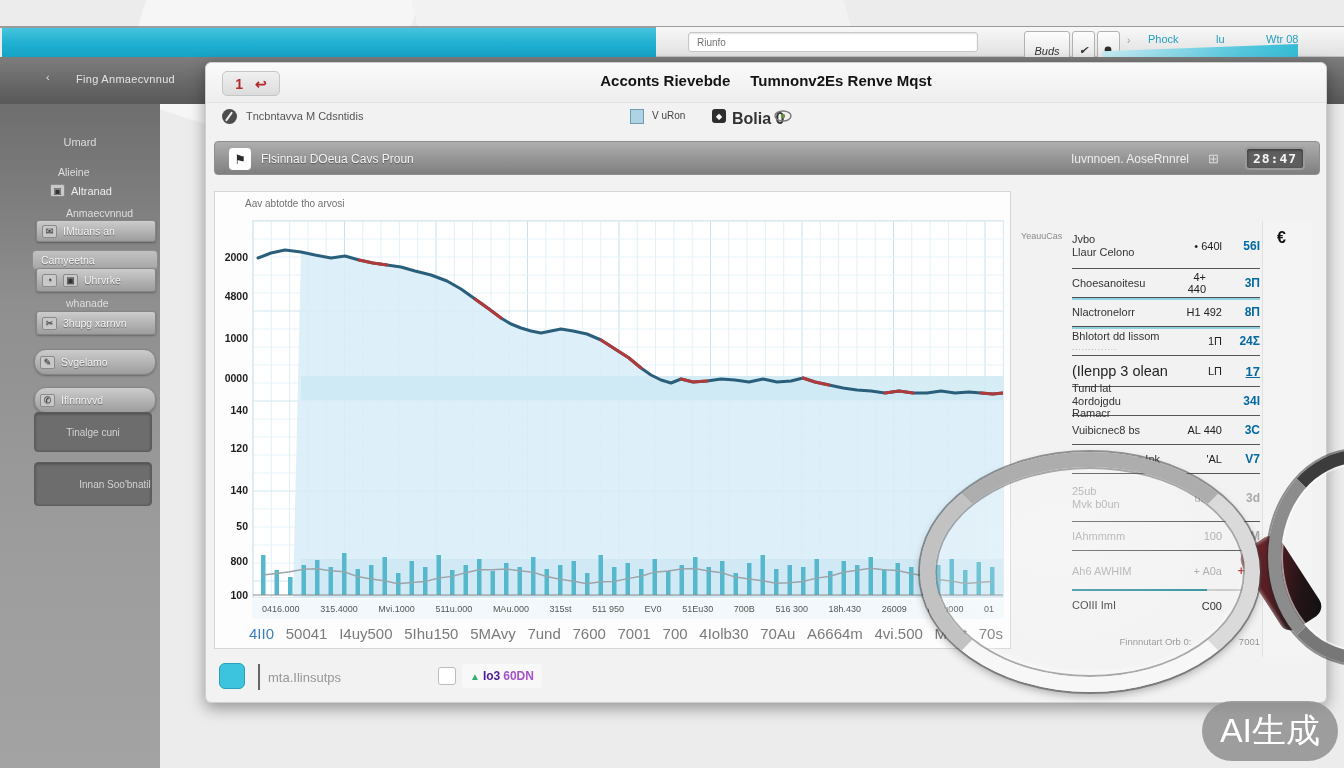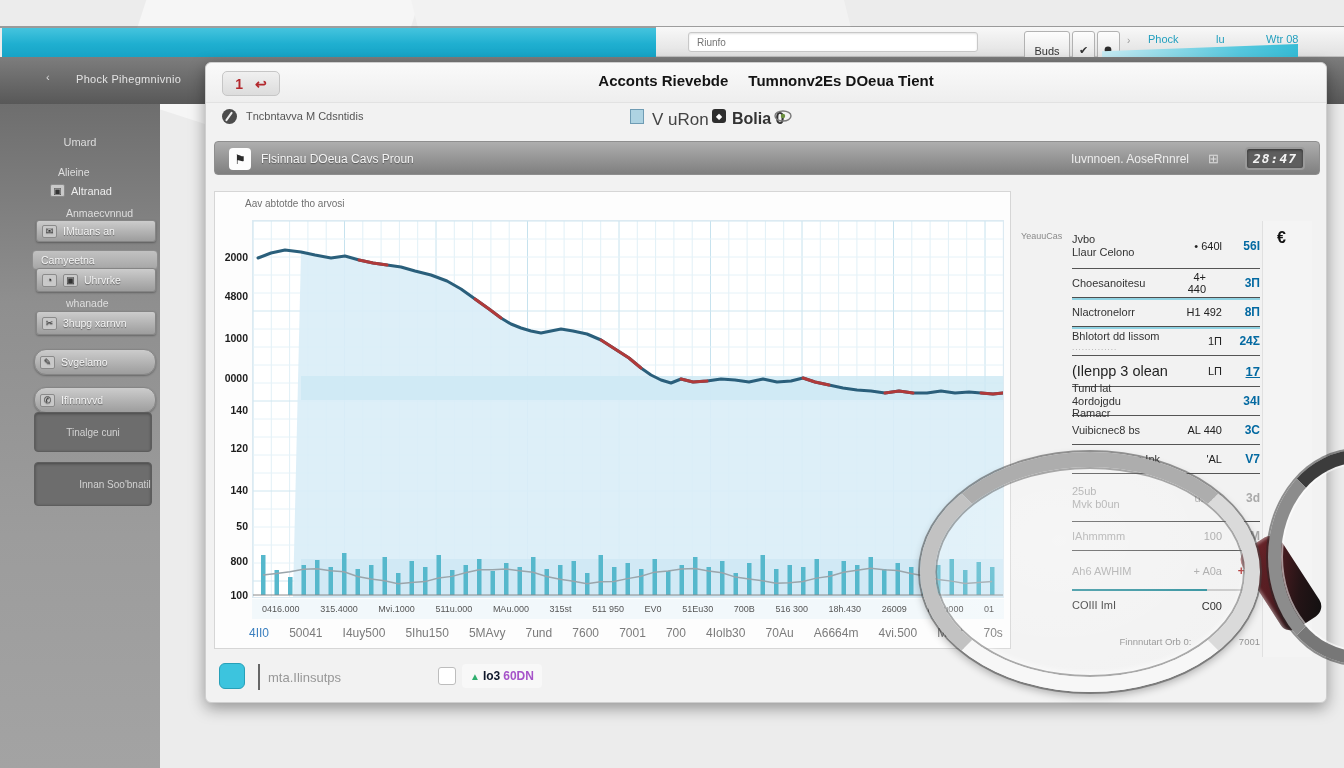--- a/index.html
+++ b/index.html
@@ -13,21 +13,21 @@
   .topline { position:absolute; left:0; top:26px; width:1344px; height:2px; background:#6f6f6f; opacity:.65; }
   .cyanband { position:absolute; left:2px; top:28px; width:654px; height:29px;
               background:linear-gradient(180deg,#45c4de 0%,#1fafd0 55%,#16a3c6 100%); }
   .topright { position:absolute; left:656px; top:27px; width:688px; height:30px;
               background:linear-gradient(180deg,#f8f8f8,#e1e1e1); border-bottom:1px solid #bfbfbf; }
   .search { position:absolute; left:688px; top:32px; width:290px; height:20px; background:#fff;
             border:1px solid #c8c8c8; border-radius:3px; font-size:10px; color:#555; padding:0 8px;
             box-shadow:inset 0 1px 2px rgba(0,0,0,.12); font-family:"Liberation Sans",sans-serif; }
   .tbtn { position:absolute; top:31px; height:39px; background:linear-gradient(180deg,#fdfdfd,#dcdcdc);
           border:1px solid #b2b2b2; border-radius:3px; font-size:11px; color:#333;
-          display:flex; align-items:center; justify-content:center; }
+          display:flex; align-items:center; justify-content:center;font-style:italic; }
   .tabwedge { position:absolute; left:1102px; top:44px; width:196px; height:13px;
               background:linear-gradient(90deg,#c6ebf3,#56c8de 70%,#36bcd6);
               clip-path:polygon(0 55%,100% 0,100% 100%,0 100%); }
   .tablabel { position:absolute; top:33px; font-size:11px; color:#219fbe; }
 
   .darkband { position:absolute; left:0; top:57px; width:1344px; height:47px;
               background:linear-gradient(180deg,#7d7d7d,#585858); }
   .sbchev { position:absolute; left:46px; top:71px; color:#ddd; font-size:11px; }
   .sbheadlabel { position:absolute; left:76px; top:73px; color:#e3e3e3; font-size:11px; letter-spacing:.3px; }
 
@@ -62,50 +62,50 @@
   .title-wrap { position:absolute; left:0; top:9px; width:100%; display:flex; justify-content:center; gap:20px;
                 font-size:15px; font-weight:bold; color:#141414; }
   .toolbar-row { position:absolute; left:0; top:41px; width:100%; height:26px; }
   .tb-circle { position:absolute; left:16px; top:5px; width:15px; height:15px; border-radius:50%;
                background:#4c4c4c; }
   .tb-circle::after { content:""; position:absolute; left:6px; top:2px; width:2px; height:11px; background:#eee;
                transform:rotate(35deg); border-radius:1px; }
   .tb-label { position:absolute; left:40px; top:6px; font-size:11px; color:#555; }
   .tb-swatch { position:absolute; left:424px; top:5px; width:14px; height:15px; background:#aed3e2;
                border:1px solid #6f9cb4; }
-  .tb-vu { position:absolute; left:446px; top:6px; font-size:17px; color:#444;text-align:center; }
+  .tb-vu { position:absolute; left:446px; top:6px; font-size:10px; color:#444;text-align:center; }
   .tb-boosticon { position:absolute; left:506px; top:5px; width:14px; height:14px; background:#2e2e2e;
                border-radius:3px; color:#fff; font-size:8px; display:flex; align-items:center; justify-content:center; }
   .tb-boost { position:absolute; left:526px; top:6px; font-size:16px; color:#333; font-weight:bold; }
   .tb-eye { position:absolute; left:568px; top:6px; }
 
   .banner { position:absolute; left:8px; top:78px; width:1106px; height:34px; border-radius:4px;
             background:linear-gradient(180deg,#aeaeae,#7f7f7f); border:1px solid #8e8e8e; }
   .flagbox { position:absolute; left:14px; top:6px; width:22px; height:22px; background:#fdfdfd; border-radius:4px;
              display:flex; align-items:center; justify-content:center; font-size:13px; color:#2b2b2b; }
   .banner-label { position:absolute; left:46px; top:10px; font-size:12px; color:#f4f4f4; text-shadow:0 1px 1px rgba(0,0,0,.4); }
   .banner-right { position:absolute; right:130px; top:10px; font-size:12px; color:#ececec; }
   .banner-gridicon { position:absolute; right:100px; top:9px; font-size:13px; color:#dcdcdc; }
   .badge { position:absolute; right:14px; top:5px; width:60px; height:23px; background:#5e5e5e;
            border:2px solid #9a9a9a; border-radius:4px; color:#f4f4f4; font-weight:bold; font-size:13px;
            font-family:"DejaVu Sans Mono",monospace; letter-spacing:1px;
-           display:flex; align-items:center; justify-content:center; box-shadow:inset 0 1px 3px rgba(0,0,0,.5);font-style:italic; }
+           display:flex; align-items:center; justify-content:center; box-shadow:inset 0 1px 3px rgba(0,0,0,.5); }
 
   .chartpanel { position:absolute; left:8px; top:128px; width:797px; height:458px; background:#fdfdfd;
                 border:1px solid #d6d6d6; }
   .chart-title { position:absolute; left:30px; top:6px; font-size:10px; color:#707070; }
   .plot { position:absolute; left:37px; top:28px; width:752px; height:378px; background:#ffffff;
           border:1px solid #dceaf2; }
   .ylab { position:absolute; left:0; width:33px; text-align:right; font-size:10.5px; color:#1d1d1d; font-weight:bold; }
   .xrow1 { position:absolute; left:37px; top:407px; width:752px; height:20px; background:#f2f8fb;
            display:flex; justify-content:space-between; align-items:center; padding:0 10px;
            font-size:9px; color:#565656; }
   .xrow2 { position:absolute; left:30px; top:433px; width:762px; height:16px;
            display:flex; justify-content:space-between; align-items:center; padding:0 4px;
-           font-size:12px; color:#7b7b7b; }
+           font-size:15px; color:#7b7b7b; }
   .xrow2 span:first-child { color:#3a7fbf; }
 
   .sidelabel { position:absolute; left:815px; top:168px; font-size:9px; color:#8a8a8a; }
   .tablebox { position:absolute; left:866px; top:160px; width:188px; }
   .trow { position:relative; display:flex; align-items:center; border-bottom:1px solid #555; }
   .trow .lbl { flex:1; font-size:11px; color:#333; line-height:1.15; }
   .trow .lbl .sub { font-size:8px; color:#999; letter-spacing:1px; display:block; }
   .trow .val { width:52px; font-size:11px; color:#222; text-align:right; }
   .trow .num { width:38px; font-size:12px; font-weight:bold; color:#0369a1; text-align:right; }
   .trow.cyan { border-bottom:1px solid #4e4e4e; box-shadow:0 2px 0 #8fd2e2; }
@@ -125,21 +125,21 @@
 
   .legend-swatch { position:absolute; left:13px; top:600px; width:26px; height:26px; background:#3cc4de;
                    border:1px solid #27a0b8; border-radius:6px; }
   .legend-bar { position:absolute; left:52px; top:601px; width:2px; height:26px; background:#666; }
   .legend-label { position:absolute; left:62px; top:607px; font-size:13px; color:#979797; }
   .legend-check { position:absolute; left:232px; top:604px; width:18px; height:18px; background:#fff;
                   border:1px solid #bdbdbd; border-radius:3px; }
   .legend-pill { position:absolute; left:256px; top:601px; height:24px; padding:0 8px; background:#f8f8f8;
                  border-radius:4px; display:flex; align-items:center; gap:3px; font-size:12px; }
   .legend-pill .arrow { color:#2fae6e; font-size:10px; }
-  .legend-pill .t1 { color:#0f172a; font-weight:bold; }
+  .legend-pill .t1 { color:#4c1d95; font-weight:bold; }
   .legend-pill .t2 { color:#a653c9; font-weight:bold; }
 
   .lens-big { position:absolute; left:920px; top:452px; width:340px; height:240px; border-radius:50%;
               border:15px solid; border-color:#adadad #dadada #f7f7f7 #c2c2c2;
               background:radial-gradient(ellipse at 40% 35%, rgba(255,255,255,.28), rgba(255,255,255,.05) 70%);
               box-shadow:0 0 0 2px rgba(70,70,70,.55), inset 0 0 0 2px rgba(90,90,90,.5),
                          0 4px 8px rgba(0,0,0,.3), inset 0 -4px 6px rgba(255,255,255,.6);
               z-index:50; }
   .lens-right { position:absolute; left:1268px; top:450px; width:180px; height:214px; border-radius:50%;
                 border:13px solid; border-color:#3c3c3c #1f1f1f #777 #8c8c8c;
@@ -174,21 +174,21 @@
         <circle cx="5" cy="5" r="3.4" fill="#2c2c2c"></circle>
         <line x1="7.6" y1="7.6" x2="10.6" y2="10.6" stroke="#2c2c2c" stroke-width="2"></line>
       </svg>
   </button>
   <span style="position:absolute;left:1127px;top:35px;font-size:10px;color:#9a9a9a;">›</span>
   <div class="tabwedge"></div>
   <div id="tabs"></div>
 
   <div class="darkband"></div>
   <span class="sbchev">‹</span>
-  <span class="sbheadlabel">Phock Pihegmnivnio</span>
+  <span class="sbheadlabel">Fing Anmaecvnnud</span>
 
   <div class="sidebar" id="sidebar">
       <div class="sb-header" style="top: 32px;">Umard</div>
       <div class="sb-label" style="top: 62px; left: 58px;">Alieine</div>
       <div class="sb-item" style="top: 80px;">
         <span class="sb-iconbox">▣</span>
         <span>Altranad</span>
       </div>
       <div class="sb-label" style="top: 103px; left: 66px;">Anmaecvnnud</div>
       <div class="sb-button" style="top: 116px; height: 22px;">
@@ -219,21 +219,21 @@
     </div>
 
   <div class="card">
     <div class="card-header"></div>
     <div class="backpill">
       <span>1</span>
       <span>↩</span>
     </div>
     <div class="title-wrap">
       <span>Acconts Rievebde</span>
-      <span>Tumnonv2Es DOeua Tient</span>
+      <span>Tumnonv2Es Renve Mqst</span>
     </div>
 
     <div class="toolbar-row">
       <span class="tb-circle"></span>
       <span class="tb-label">Tncbntavva M Cdsntidis</span>
       <span class="tb-swatch"></span>
       <span class="tb-vu">V uRon</span>
       <span class="tb-boosticon">◆</span>
       <span class="tb-boost">Bolia 0</span>
       <svg class="tb-eye" width="18" height="12" viewBox="0 0 18 12">
@@ -515,16 +515,17 @@
       <span class="arrow">▲</span>
       <span class="t1">Io3</span>
       <span class="t2">60DN</span>
     </div>
   </div>
 
   <div class="lens-handle"></div>
   <div class="lens-right"></div>
   <div class="lens-big"></div>
 
+  <div class="watermark">AI生成</div>
 <span class="tablabel" style="left: 1148px;">Phock</span>
     <span class="tablabel" style="left: 1216px;">lu</span>
     <span class="tablabel" style="left: 1266px;">Wtr 08</span>
   </div>
 
 </body></html>

